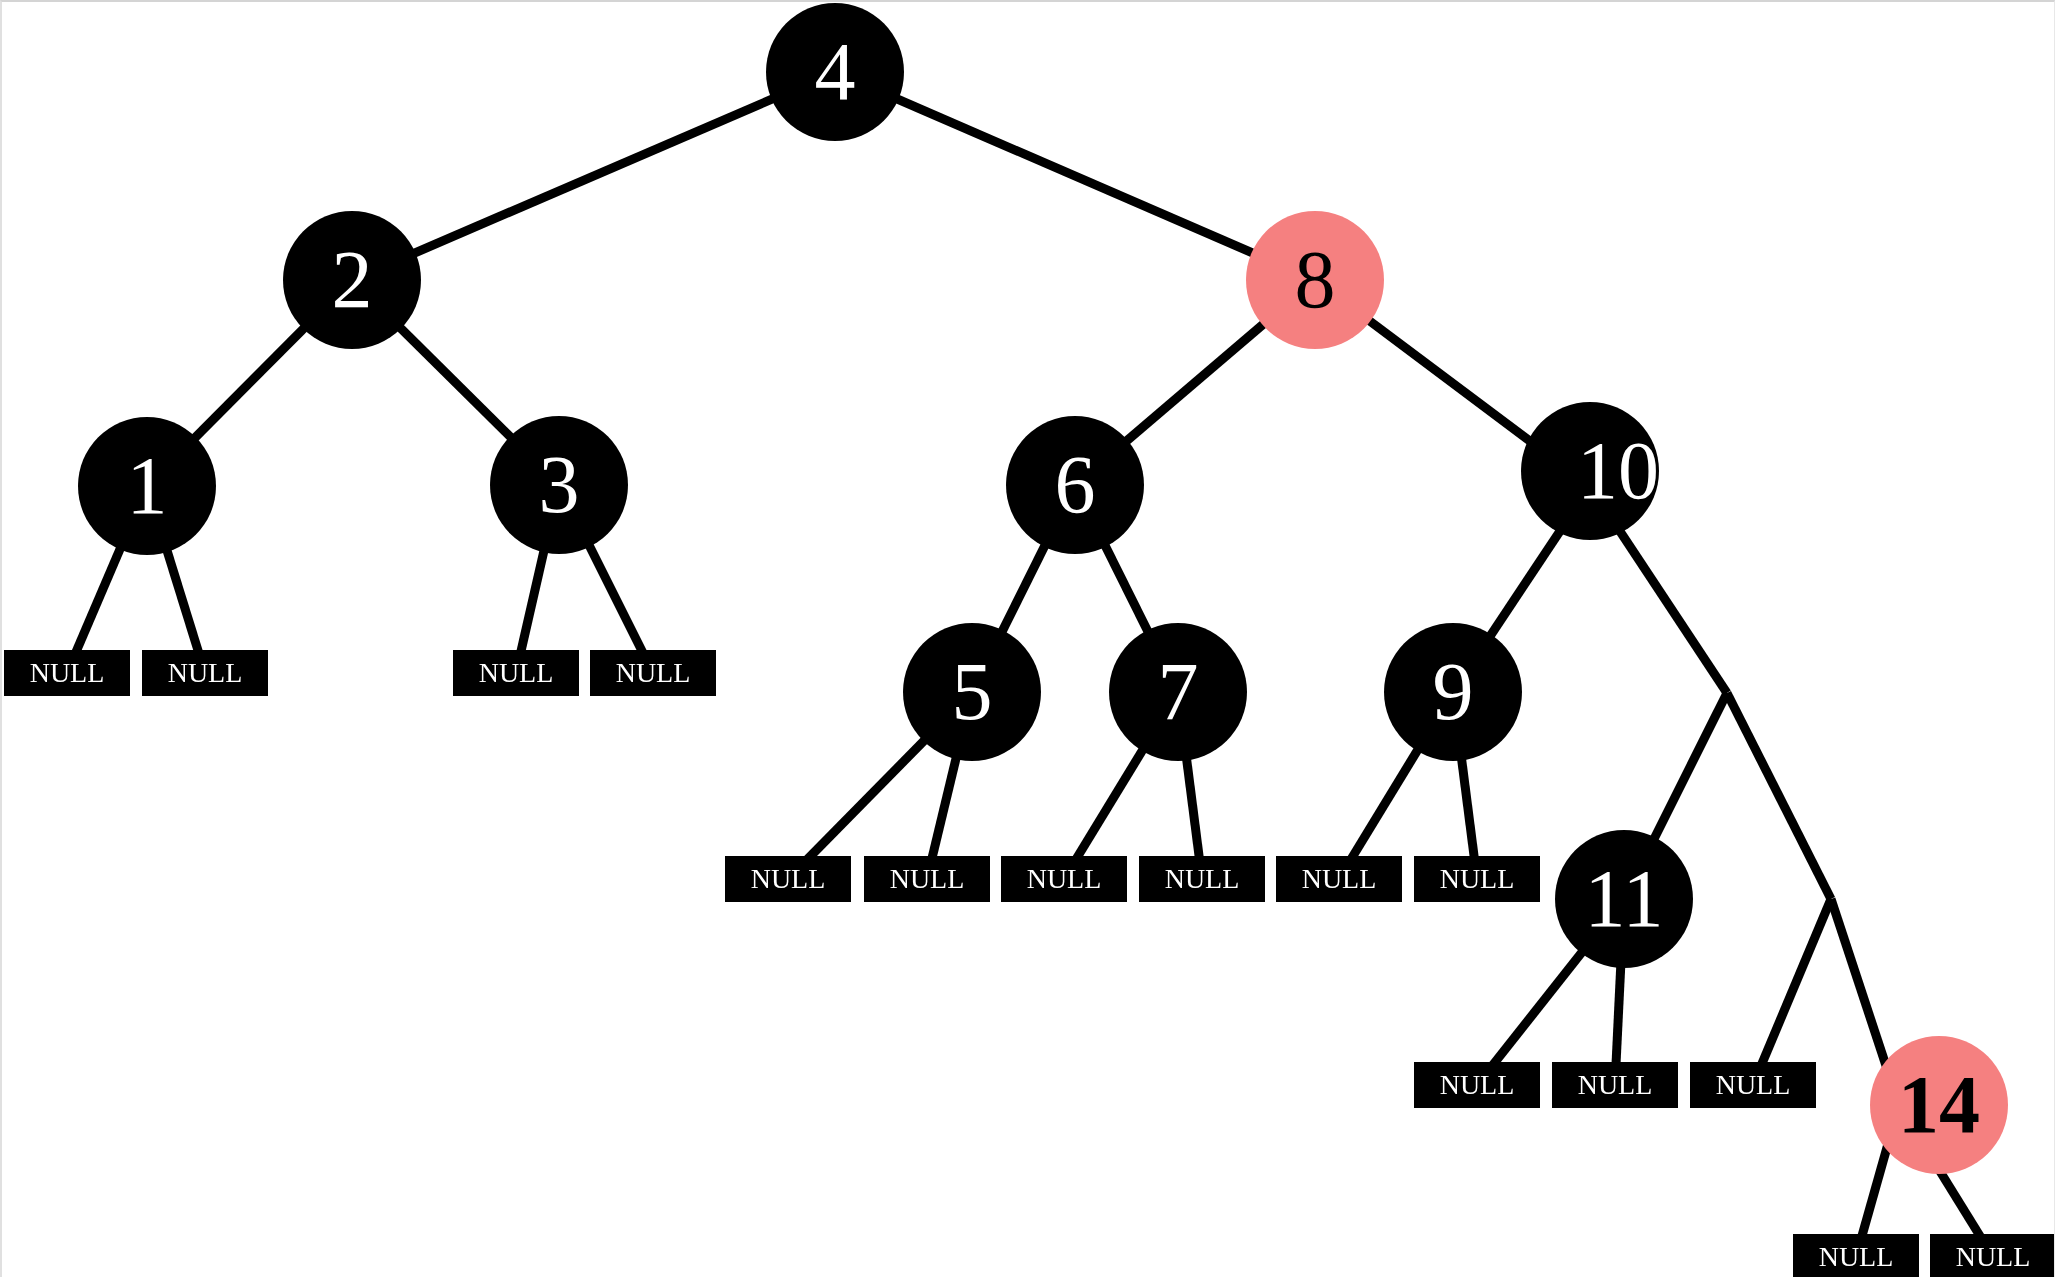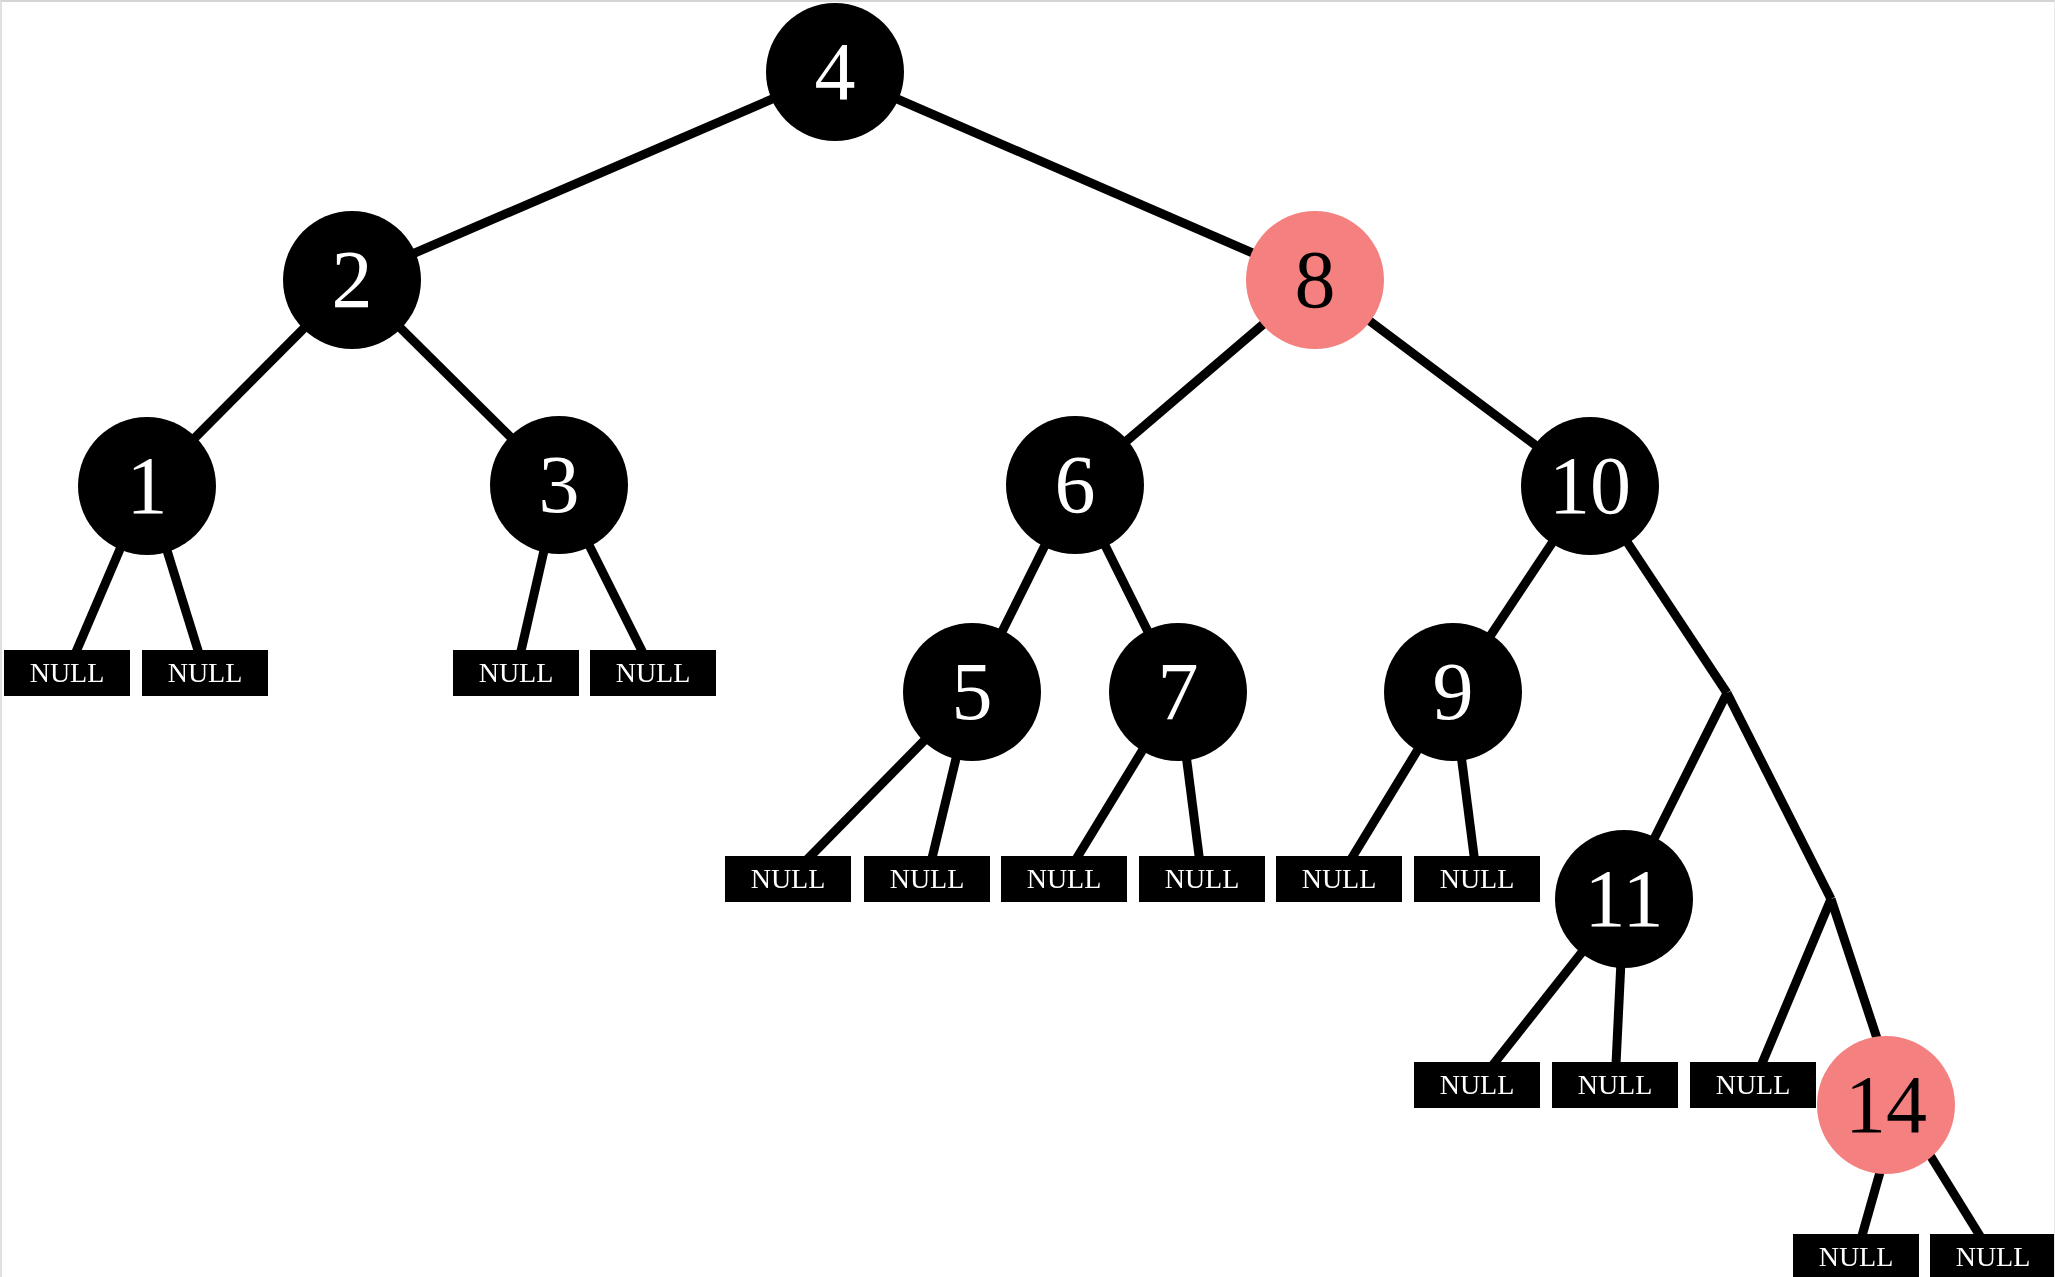--- a/index.html
+++ b/index.html
@@ -148,31 +148,31 @@
     </div>
     <div class="tree-node black" style="left: 145px; top: 484px;">
       <span>1</span>
     </div>
     <div class="tree-node black" style="left: 557px; top: 483px;">
       <span>3</span>
     </div>
     <div class="tree-node black" style="left: 1073px; top: 483px;">
       <span>6</span>
     </div>
-    <div class="tree-node black" style="left: 1588px; top: 484px;">
+    <div class="tree-node black" style="left: 1588px; top: 469px; justify-content: flex-end;">
       <span>10</span>
     </div>
     <div class="tree-node black" style="left: 970px; top: 690px;">
       <span>5</span>
     </div>
     <div class="tree-node black" style="left: 1176px; top: 690px;">
       <span>7</span>
     </div>
     <div class="tree-node black" style="left: 1451px; top: 690px;">
       <span>9</span>
     </div>
     <div class="tree-node black" style="left: 1622px; top: 897px; align-items: center;">
       <span>11</span>
     </div>
-    <div class="tree-node red" style="left: 1884px; top: 1103px;">
+    <div class="tree-node red" style="left: 1937px; top: 1103px; font-weight: bold;">
       <span>14</span>
     </div>
   </div>
 
 </body></html>

